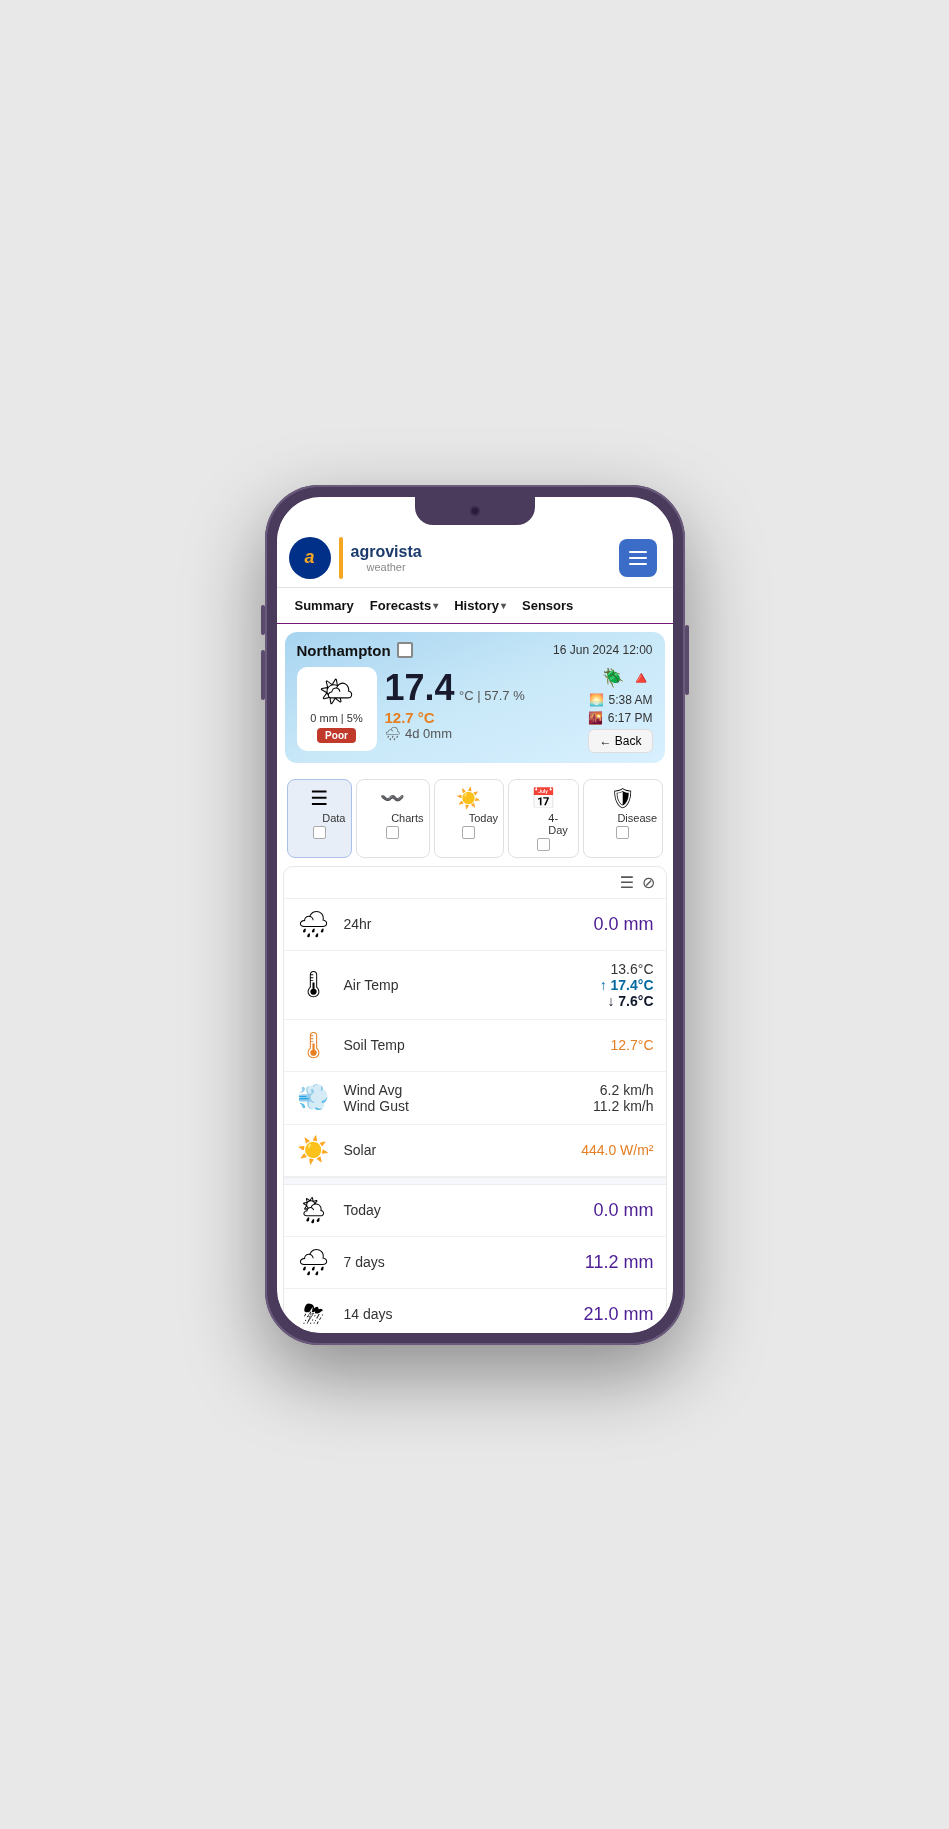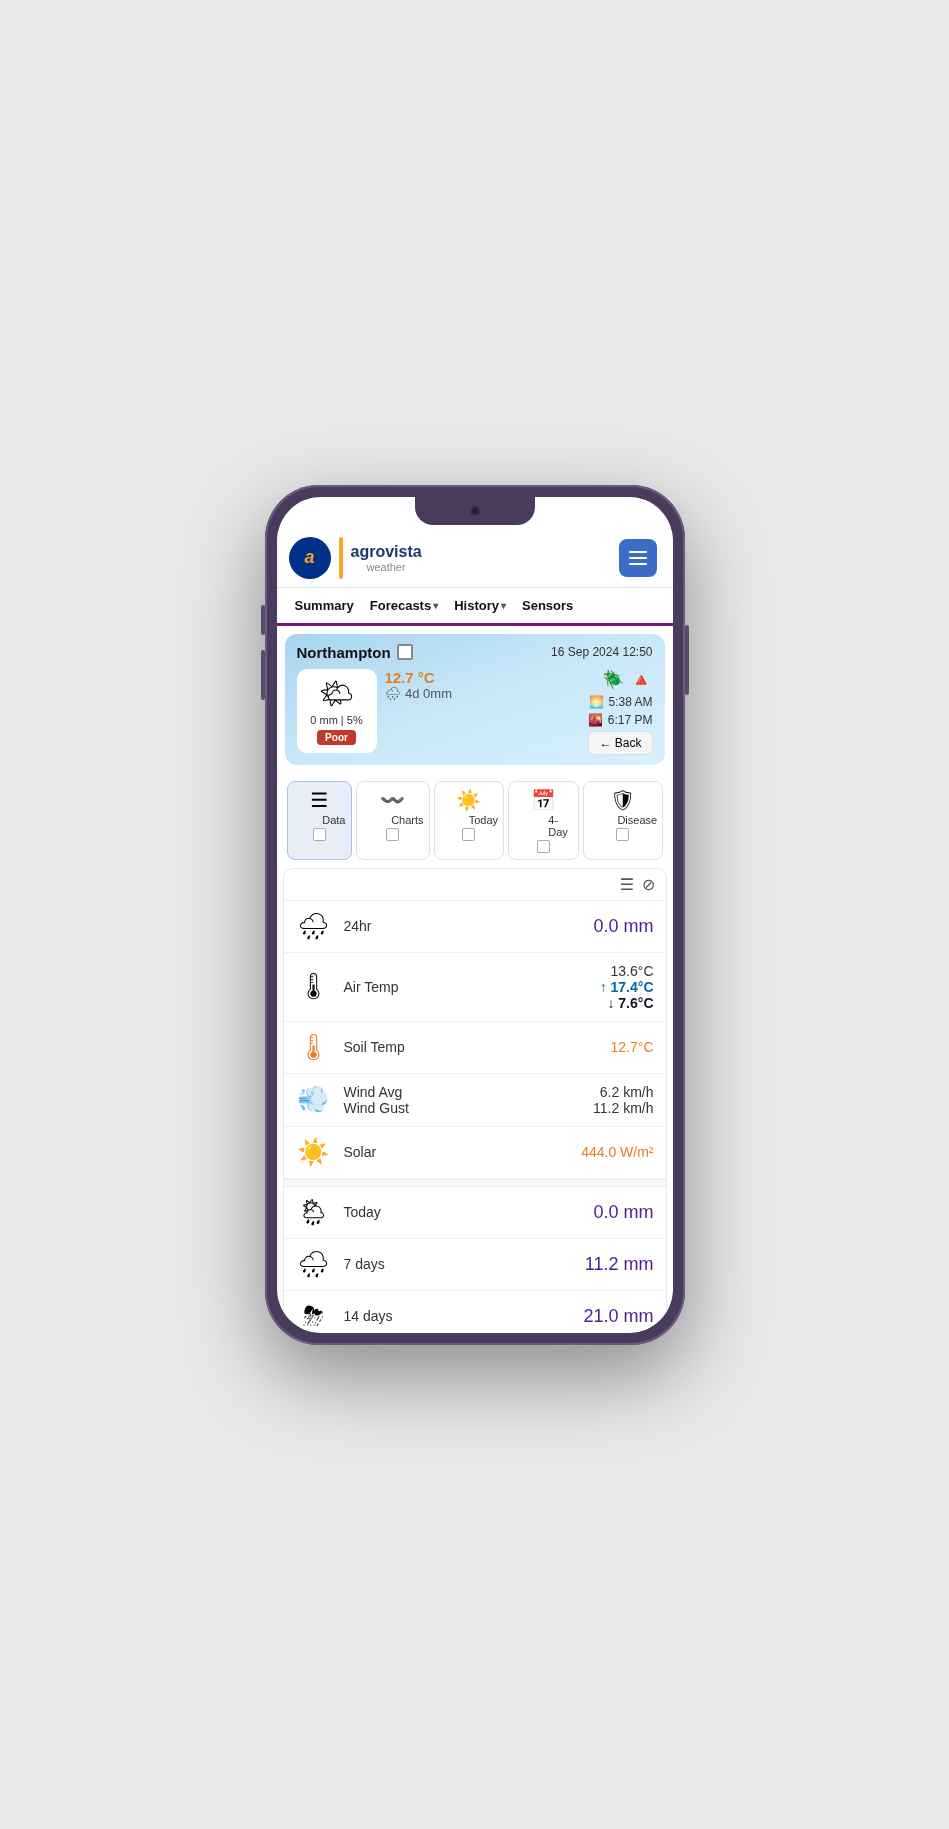--- a/index.html
+++ b/index.html
@@ -135,21 +135,21 @@
       background: #fff;
       border-radius: 1px;
     }
 
     
     .nav-bar {
       display: flex;
       align-items: center;
       padding: 6px 12px;
       border-top: 1px solid #e0e0e0;
-      border-bottom: 3px solid #701a75;
+      border-bottom: 1px solid #701a75;
       background: #fff;
       gap: 4px;
     }
     .nav-item {
       font-size: 13px;
       font-weight: 600;
       color: #111;
       padding: 4px 6px;
       cursor: pointer;
       display: flex;
@@ -357,31 +357,35 @@
           <span>Sensors</span>
         </div>
       </nav>
 
       <div class="weather-card">
         <div class="weather-card-header">
           <div class="location-row">
             <span class="location-name">Northampton</span>
             <div class="location-checkbox"></div>
           </div>
-          <span class="datetime">16 Sep 2024 12:50</span>
+          <span class="datetime">16 Jun 2024 12:00</span>
         </div>
 
         <div class="weather-main">
           <div class="weather-icon-box">
             <div class="weather-icon-emoji">🌤</div>
             <div class="rain-info">0 mm | 5%</div>
             <span class="poor-badge">Poor</span>
           </div>
 
           <div class="weather-details">
+            <div>
+              <span class="temp-main">17.4</span>
+              <span class="temp-unit">°C | 57.7 %</span>
+            </div>
             <div class="soil-temp">12.7 °C</div>
             <div class="forecast-rain">
               <span>🌧</span>
               <span>4d 0mm</span>
             </div>
           </div>
 
           <div class="weather-right">
             <div class="bug-alert">🪲 🔺</div>
             <div class="sun-time">

